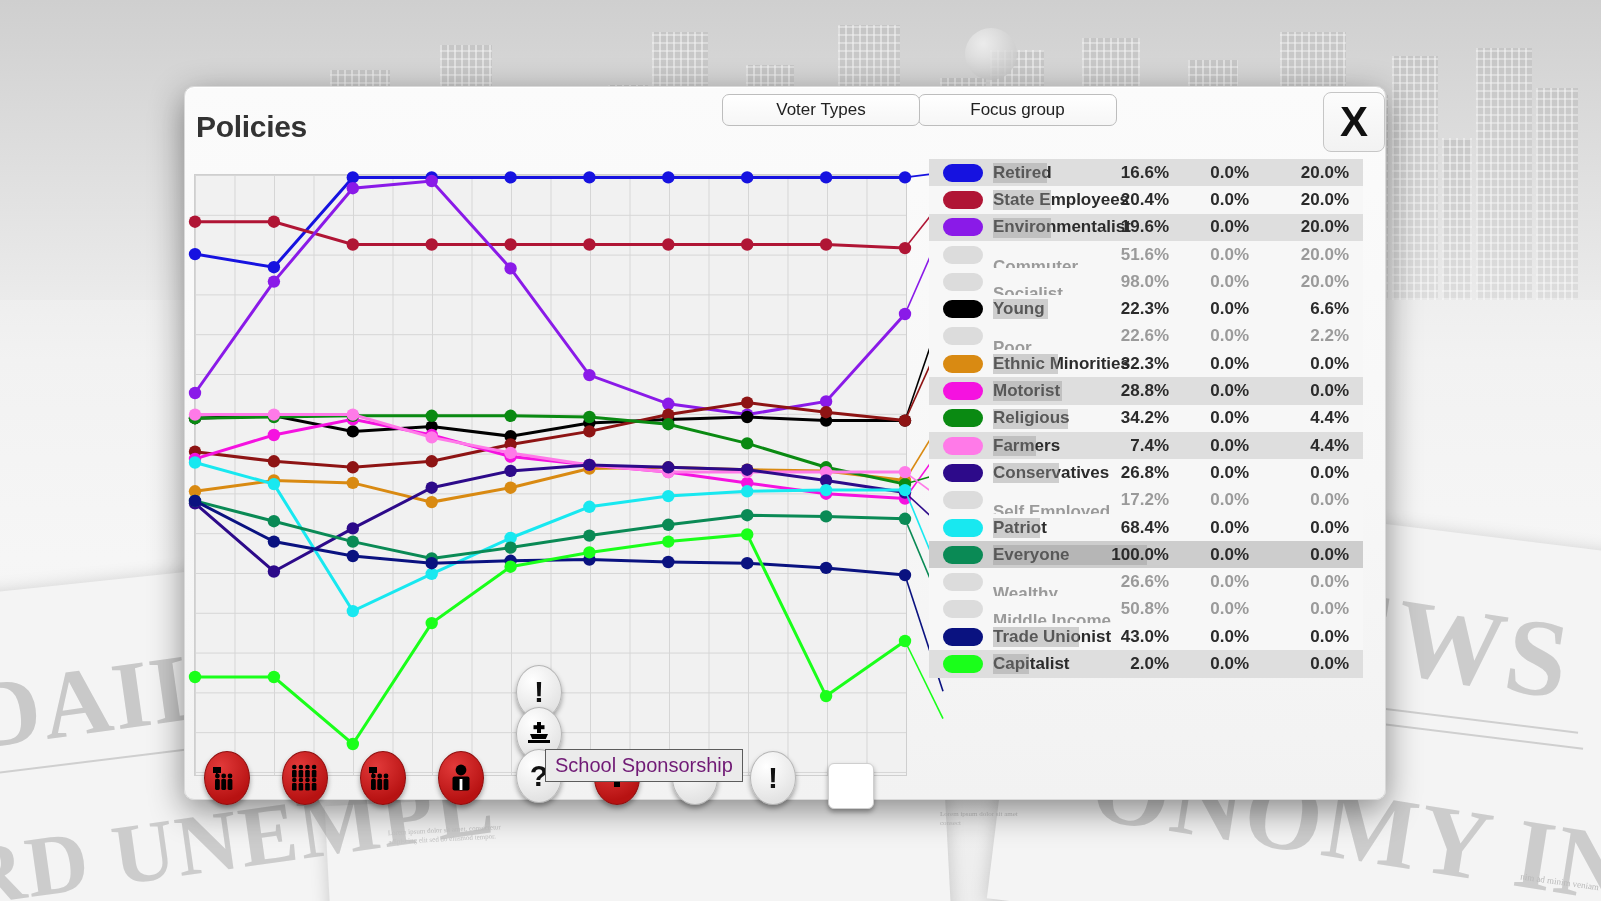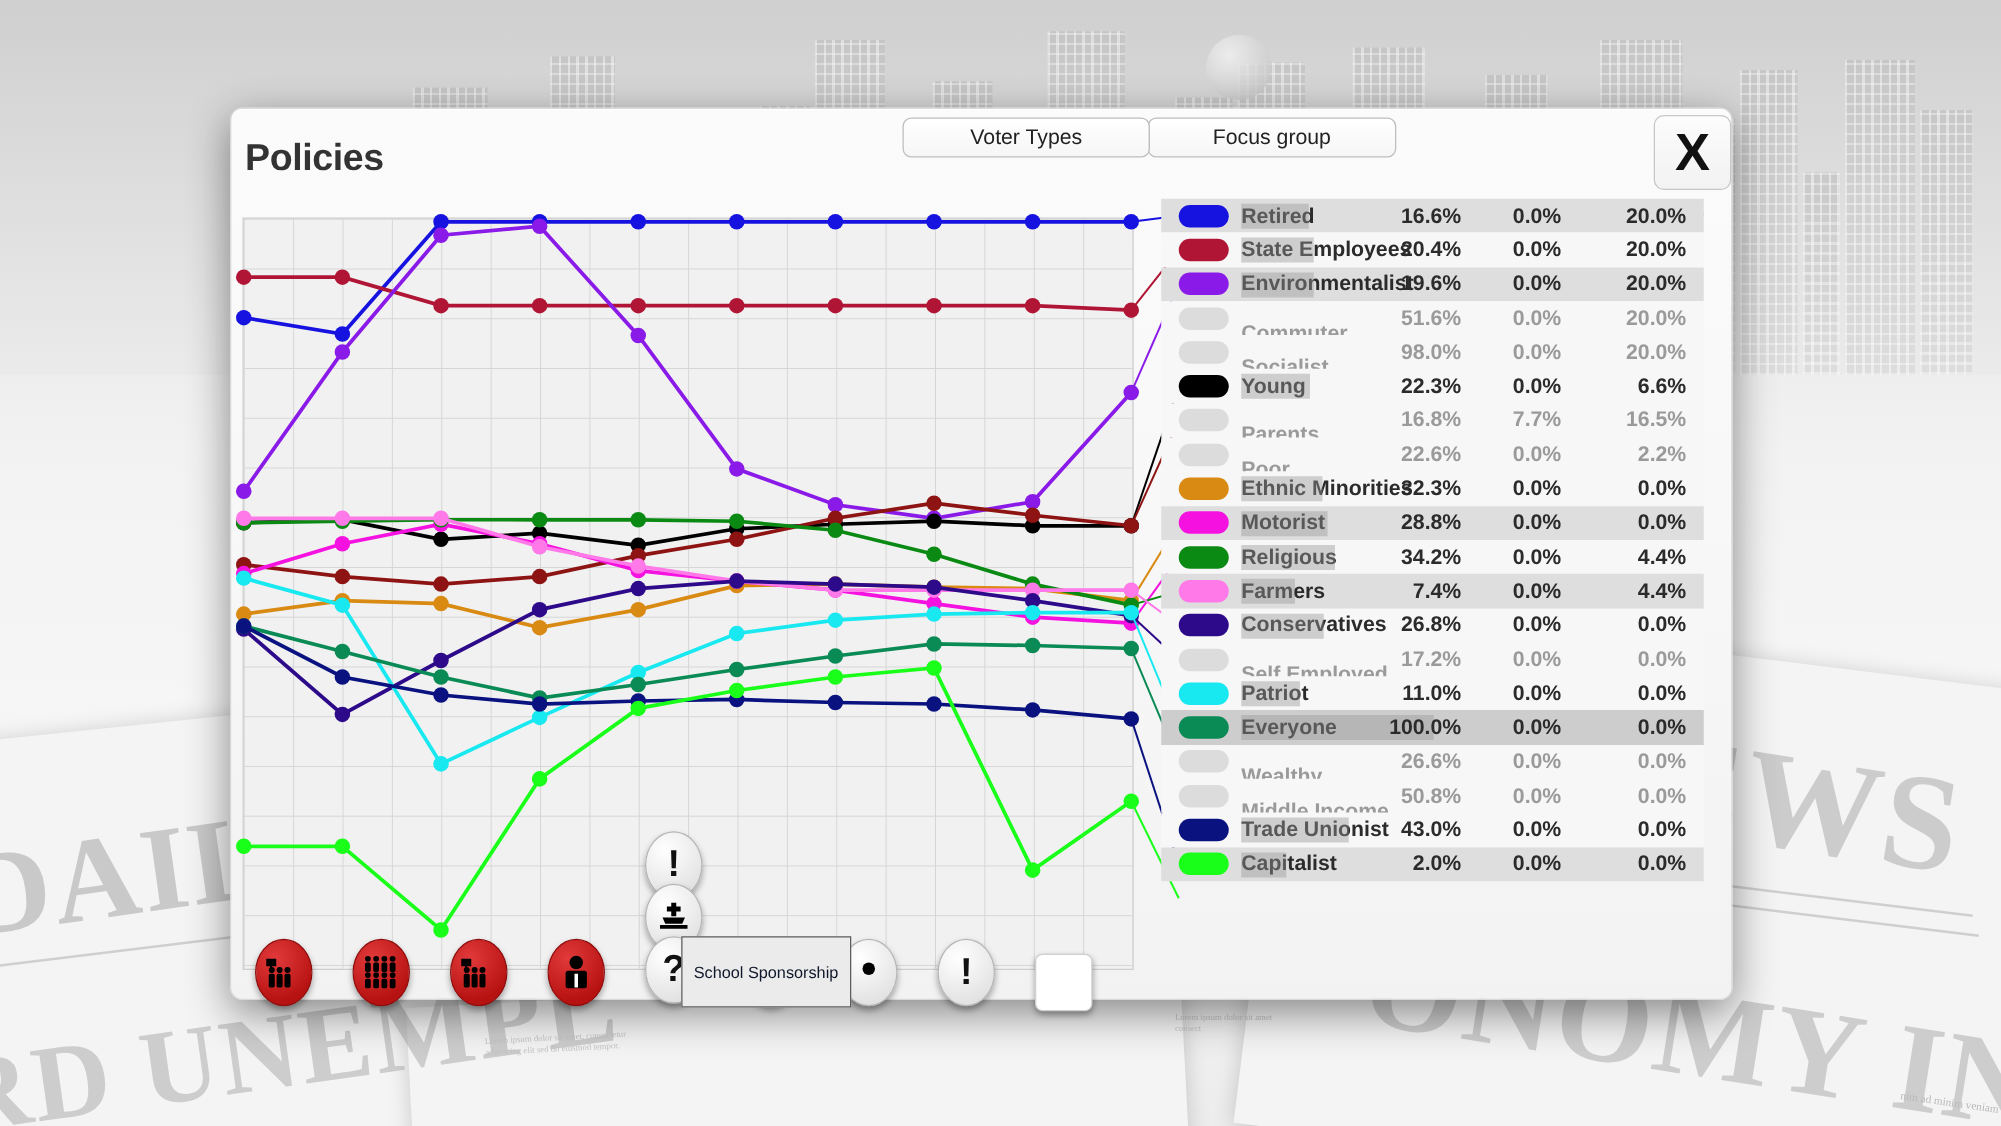--- a/index.html
+++ b/index.html
@@ -72,21 +72,21 @@
   .evt{position:absolute;width:44px;height:52px;border-radius:50%;
       display:flex;align-items:center;justify-content:center;
       box-shadow:0 3px 5px rgba(0,0,0,.35);cursor:pointer;}
   .evt.red{background:radial-gradient(circle at 35% 28%,#e23a3a,#b71212 72%);border:1px solid #8d0d0d;}
   .evt.white{background:radial-gradient(circle at 35% 28%,#ffffff,#e2e2e2 78%);border:1px solid #b5b5b5;}
   .evt.blank{background:#fff;border:1px solid #cfcfcf;border-radius:6px;}
   .evt svg{display:block;}
   .evt .glyph{font-size:30px;font-weight:bold;color:#111;line-height:1;
       font-family:"Liberation Sans",sans-serif;}
   #tooltip{position:absolute;left:360px;top:662px;background:#ebebeb;border:1px solid #5c5c5c;
-      padding:20px 9px;font-size:13px;color:#0f172a;white-space:nowrap;z-index:60;}
+      padding:4px 9px;font-size:20px;color:#701a75;white-space:nowrap;z-index:60;}
 </style>
 </head>
 <body>
 
 <div id="bg">
   <div class="sky"></div>
   <div class="skyline" id="skyline">
       <div class="bldg" style="left: 330px; width: 60px; height: 230px;"></div>
       <div class="bldg" style="left: 362px; width: 28px; height: 150px;"></div>
       <div class="bldg" style="left: 392px; width: 44px; height: 200px;"></div>
@@ -390,27 +390,20 @@
       <div class="lrow light">
         <div class="lbar" style="width: 55.12px;"></div>
         <div class="swatch" style="background: rgb(0, 0, 0);"></div>
         <div class="lname">Young</div>
         <div class="lnum c1">22.3%</div>
         <div class="lnum c2">0.0%</div>
         <div class="lnum c3">6.6%</div>
       </div>
       <div class="lrow light">
         <div class="swatch" style="background: rgb(220, 220, 220);"></div>
-        <div class="lname off">Parents</div>
-        <div class="lnum c1 off">16.8%</div>
-        <div class="lnum c2 off">7.7%</div>
-        <div class="lnum c3 off">16.5%</div>
-      </div>
-      <div class="lrow light">
-        <div class="swatch" style="background: rgb(220, 220, 220);"></div>
         <div class="lname off">Poor</div>
         <div class="lnum c1 off">22.6%</div>
         <div class="lnum c2 off">0.0%</div>
         <div class="lnum c3 off">2.2%</div>
       </div>
       <div class="lrow light">
         <div class="lbar" style="width: 65.44px;"></div>
         <div class="swatch" style="background: rgb(217, 138, 18);"></div>
         <div class="lname">Ethnic Minorities</div>
         <div class="lnum c1">32.3%</div>
@@ -453,21 +446,21 @@
         <div class="swatch" style="background: rgb(220, 220, 220);"></div>
         <div class="lname off">Self Employed</div>
         <div class="lnum c1 off">17.2%</div>
         <div class="lnum c2 off">0.0%</div>
         <div class="lnum c3 off">0.0%</div>
       </div>
       <div class="lrow light">
         <div class="lbar" style="width: 47.2px;"></div>
         <div class="swatch" style="background: rgb(24, 232, 240);"></div>
         <div class="lname">Patriot</div>
-        <div class="lnum c1">11.0%</div>
+        <div class="lnum c1">68.4%</div>
         <div class="lnum c2">0.0%</div>
         <div class="lnum c3">0.0%</div>
       </div>
       <div class="lrow hot">
         <div class="lbar" style="width: 154px;"></div>
         <div class="swatch" style="background: rgb(10, 138, 85);"></div>
         <div class="lname">Everyone</div>
         <div class="lnum c1">100.0%</div>
         <div class="lnum c2">0.0%</div>
         <div class="lnum c3">0.0%</div>

